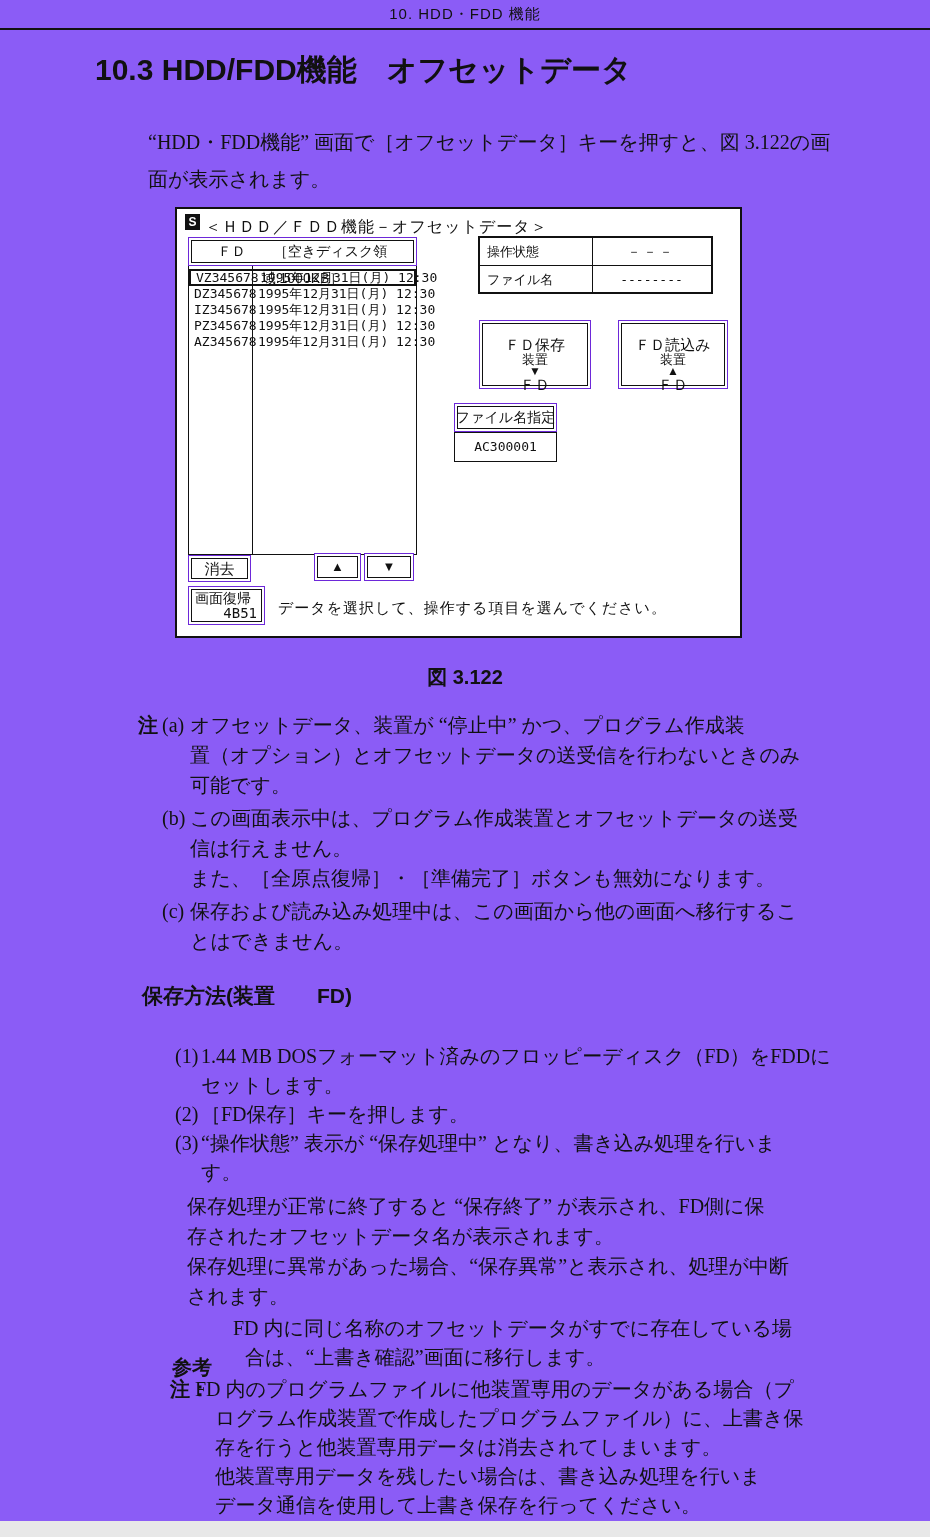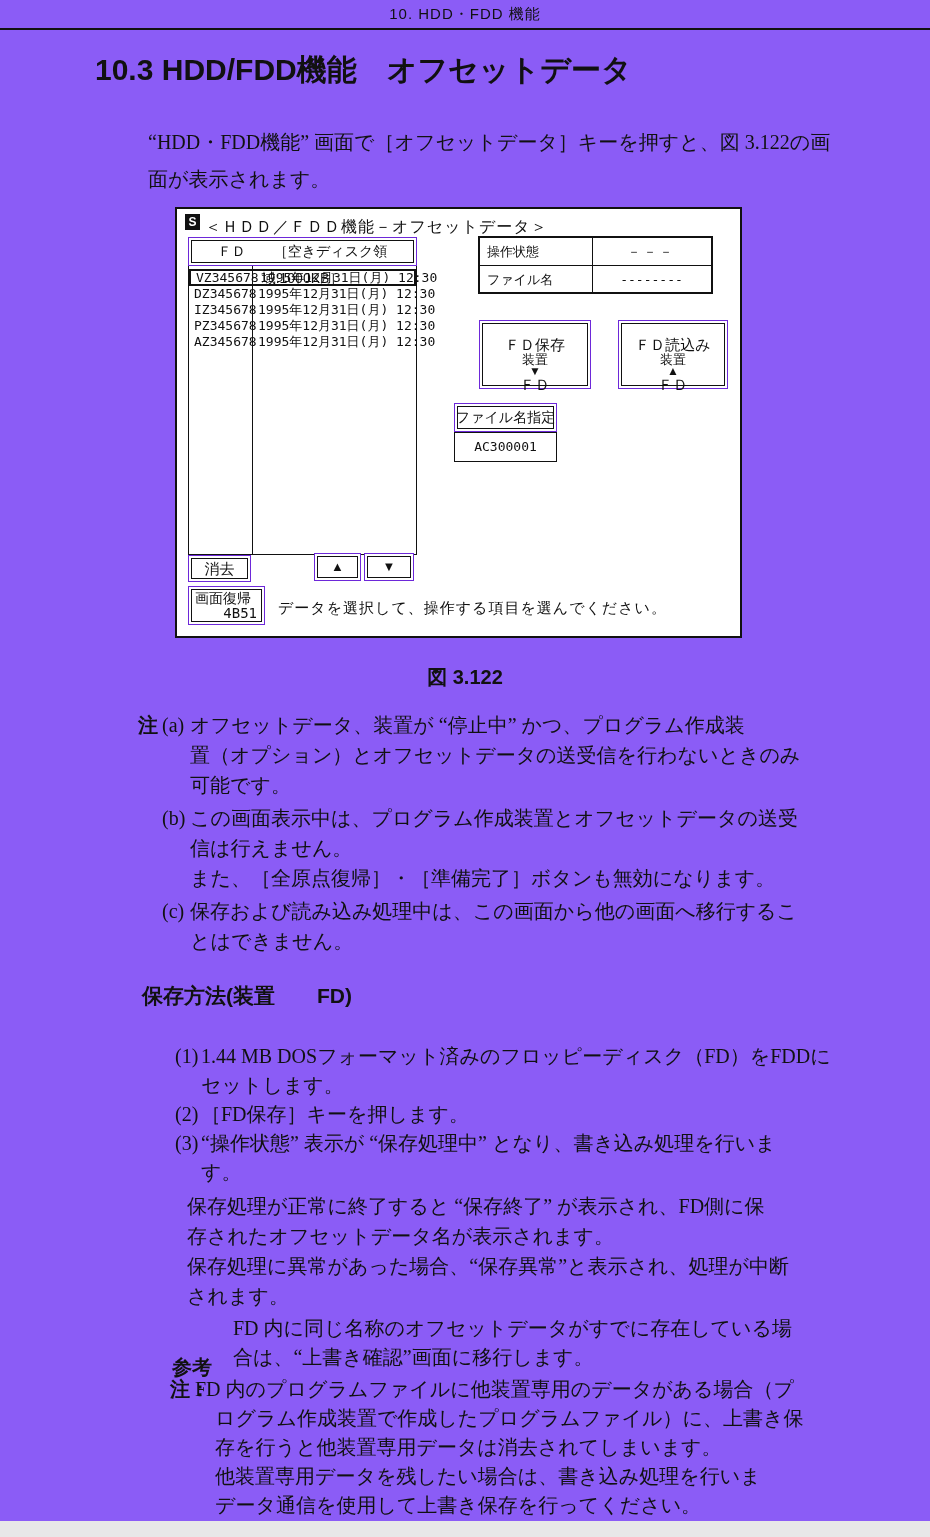--- a/index.html
+++ b/index.html
@@ -69,21 +69,21 @@
   .note-marker{position:absolute;left:24px;top:0;}
 
   
   #save-heading{top:982px;left:142px;font-size:21px;font-weight:bold;}
   #steps{top:1042px;left:175px;width:660px;font-size:20px;line-height:29px;}
   .step{position:relative;padding-left:26px;}
   .step-num{position:absolute;left:0;top:0;}
   #step3-detail{margin-left:12px;margin-top:4px;line-height:30px;}
   #reference{position:relative;padding-left:58px;margin-top:3px;}
   #reference .blab{position:absolute;left:-3px;top:7px;font-weight:bold;font-family:Liberation Serif, serif;margin-top:32px;}
-  #reference .wrap2{}
+  #reference .wrap2{margin-left:12px;}
   #note2{position:relative;padding-left:20px;margin-top:3px;}
   #note2 .blab{position:absolute;left:-5px;top:0;font-weight:bold;font-family:"Liberation Sans",sans-serif;}
   #note2 .cont{margin-left:20px;}
 </style>
 </head>
 <body>
 
 <div id="page">
 
   <div class="abs gothic" id="running-header">10.  HDD・FDD 機能</div>

